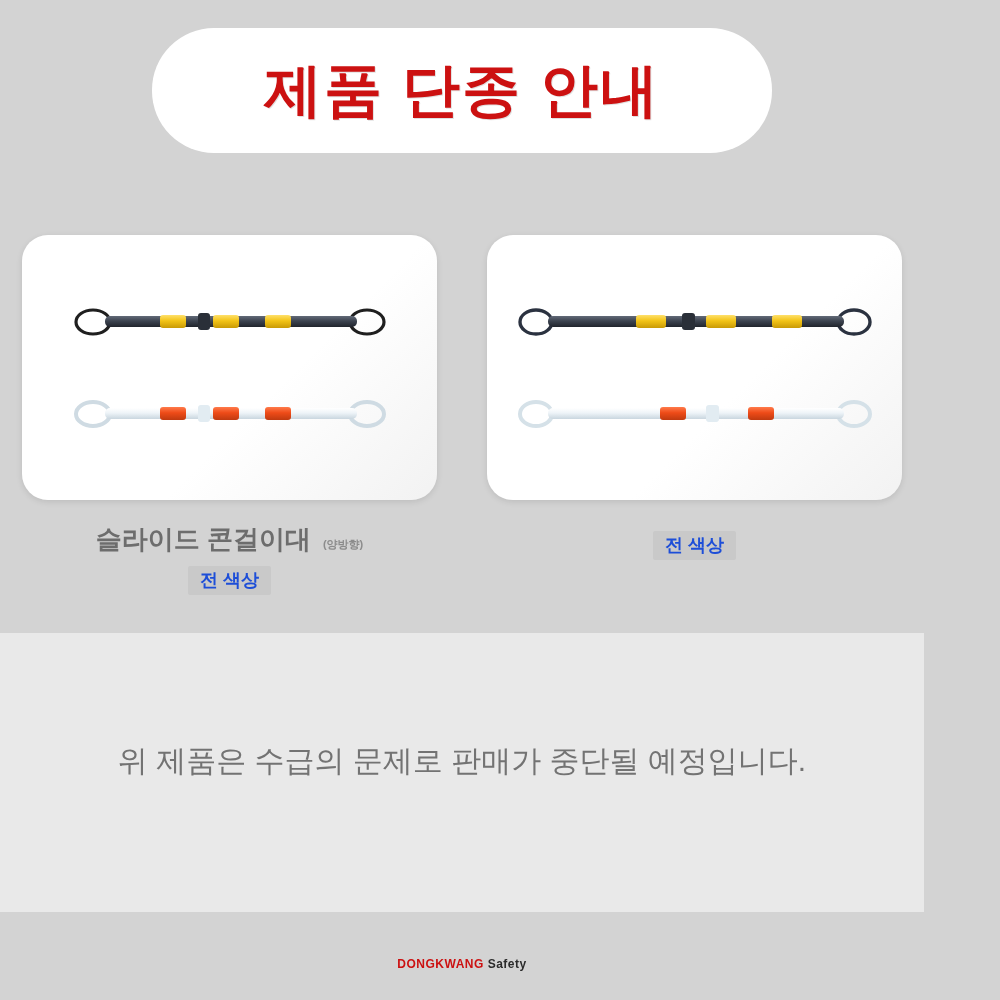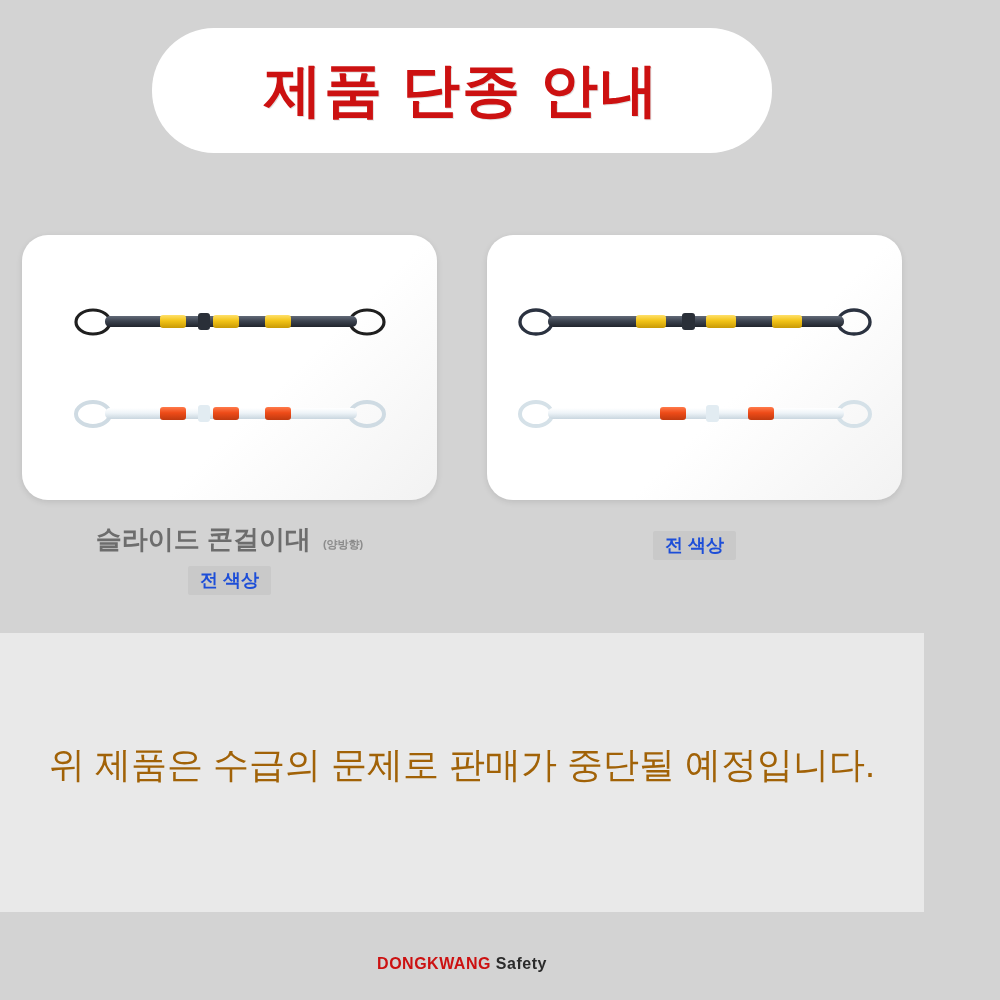--- a/index.html
+++ b/index.html
@@ -114,22 +114,22 @@
     flex: 1 1 auto;
     background: #e9e9e9;
     margin-top: 38px;
     display: flex;
     flex-direction: column;
     align-items: center;
     justify-content: flex-start;
     padding-top: 105px;
   }
   .notice-line {
-    color: #a16207;
-    font-size: 36px;
+    color: #737373;
+    font-size: 30px;
     line-height: 1.5;
     text-align: center;
   }
 
   
   .footer {
     height: 88px;
     background: #d3d3d3;
     display: flex;
     align-items: center;
@@ -145,21 +145,21 @@
     font-weight: bold;
     font-style: italic;
     color: #2b2b2b;
     letter-spacing: -1px;
   }
   .logo-top .k {
     color: #cc1111;
   }
   .logo-bottom {
     margin-top: 16px;
-    font-size: 16px;
+    font-size: 12px;
     font-weight: bold;
     color: #cc1111;
     letter-spacing: 0.5px;
   }
   .logo-bottom .safety {
     color: #2b2b2b;
   }
 </style>
 </head>
 <body>

